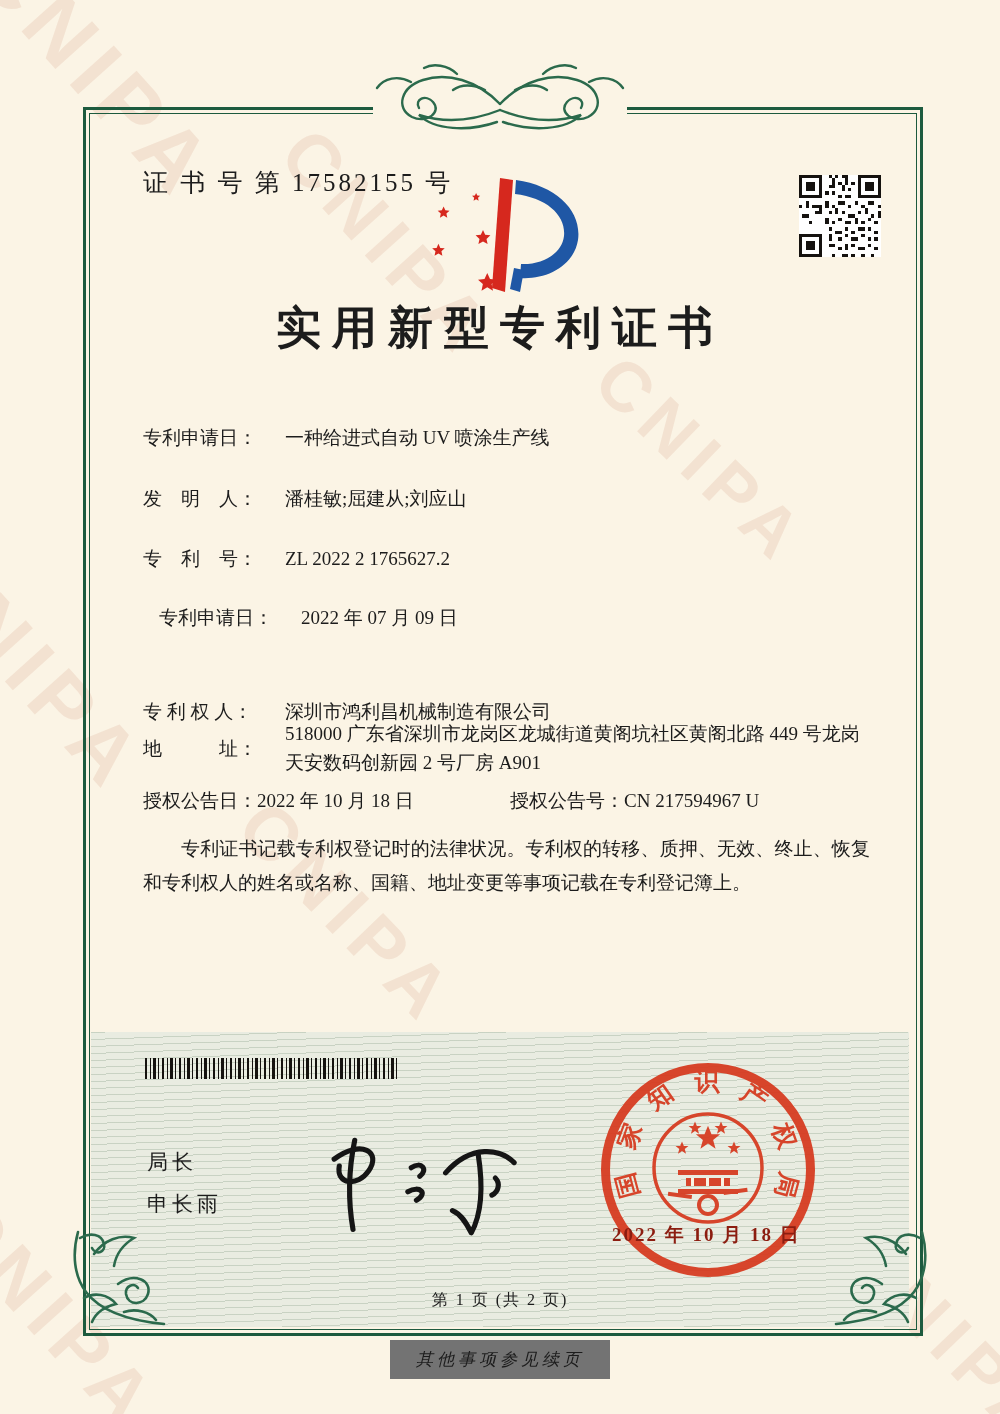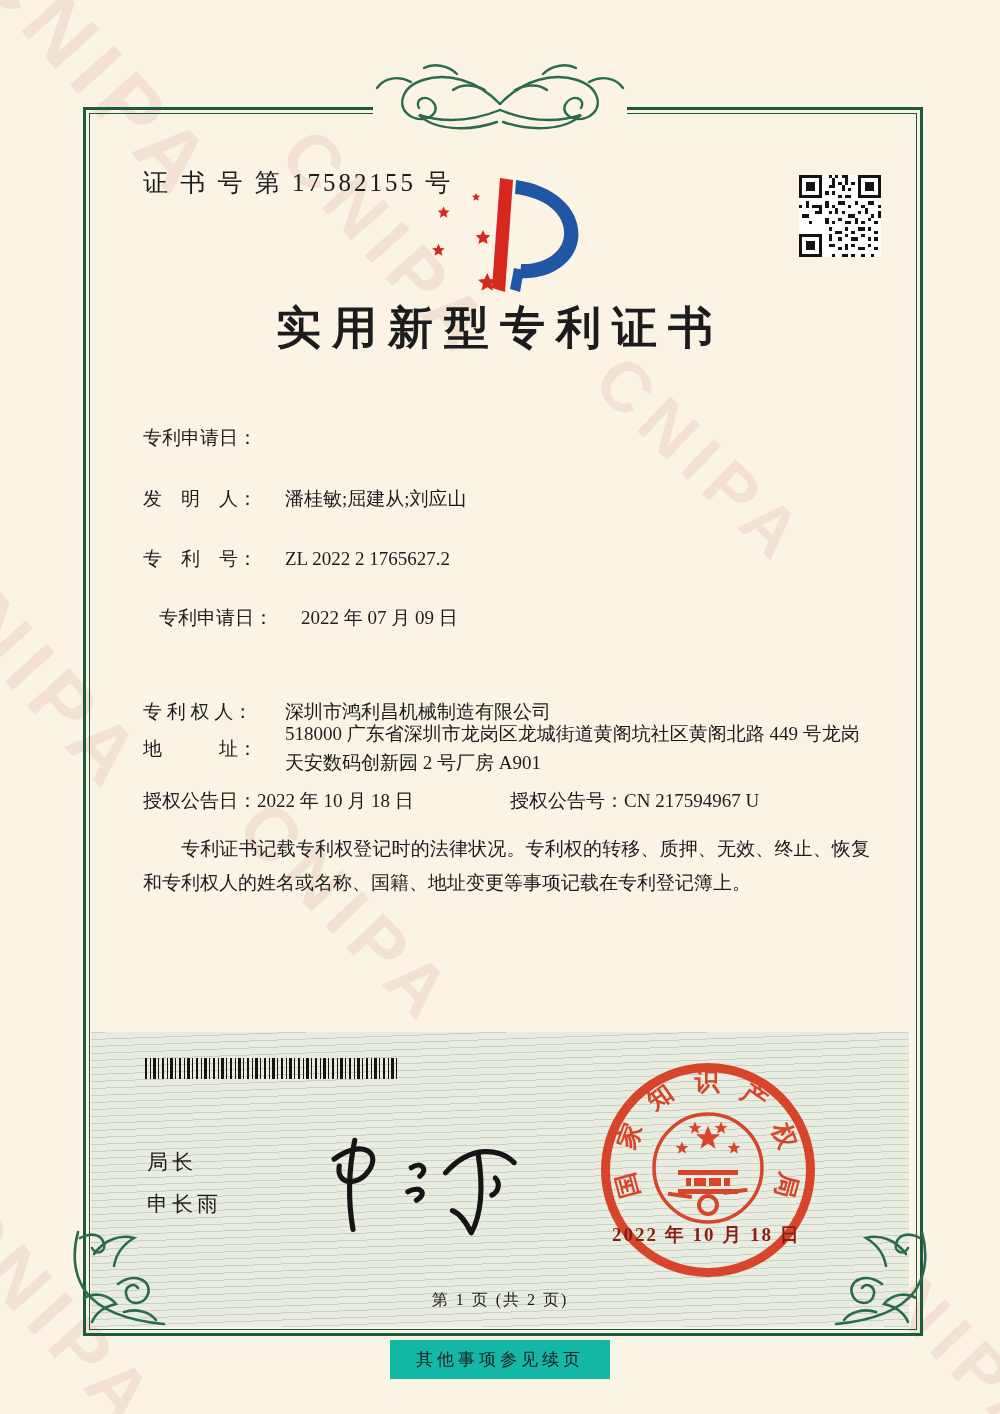--- a/index.html
+++ b/index.html
@@ -83,21 +83,21 @@
       #15120f 13px 14px, rgba(0,0,0,0) 14px 17px);
   }
   .commissioner{position:absolute;left:147px;top:1148px;font-size:21px;letter-spacing:4px;z-index:5;}
   .commissioner-name{position:absolute;left:147px;top:1190px;font-size:21px;letter-spacing:4px;z-index:5;}
   .signature{position:absolute;left:298px;top:1118px;z-index:5;}
   .pageno{position:absolute;left:0;top:1290px;width:1000px;text-align:center;font-size:16px;letter-spacing:2px;z-index:5;}
   .footnote{
     position:absolute;left:0;top:1340px;width:1000px;text-align:center;z-index:5;
   }
   .footnote span{
-    display:inline-block;background:#14b8a6;padding:8px 26px;font-size:17px;letter-spacing:4px;
+    display:inline-block;background:#737373;padding:8px 26px;font-size:17px;letter-spacing:4px;font-style:italic;
   }
   
   .seal{position:absolute;left:601px;top:1063px;width:214px;height:214px;z-index:6;opacity:.94;}
   .seal .ring{
     position:absolute;left:0;top:0;width:196px;height:196px;
     border:9px solid #d63b20;border-radius:50%;
   }
   .seal .emblem{position:absolute;left:44px;top:42px;}
   .seal .sc{
     position:absolute;left:99px;top:94px;width:26px;height:26px;margin-left:-6px;margin-top:-6px;
@@ -211,20 +211,21 @@
         <path d="M96,8 C138,14 162,40 158,68 C154,94 126,108 100,106 L101,92 C122,93 142,82 144,64 C146,44 128,26 95,22 Z"></path>
         <path d="M94,96 L104,98 L100,120 L90,117 Z"></path>
       </g>
     </svg>
   </div>
 
   <div class="title">实用新型专利证书</div>
 
   <div class="row r1">
     <span class="lbl">专利申请日：</span>
+    <span class="val">一种给进式自动 UV 喷涂生产线</span>
   </div>
   <div class="row r2">
     <span class="lbl">发　明　人：</span>
     <span class="val">潘桂敏;屈建从;刘应山</span>
   </div>
   <div class="row r3">
     <span class="lbl">专　利　号：</span>
     <span class="val">ZL 2022 2 1765627.2</span>
   </div>
   <div class="row r4">

